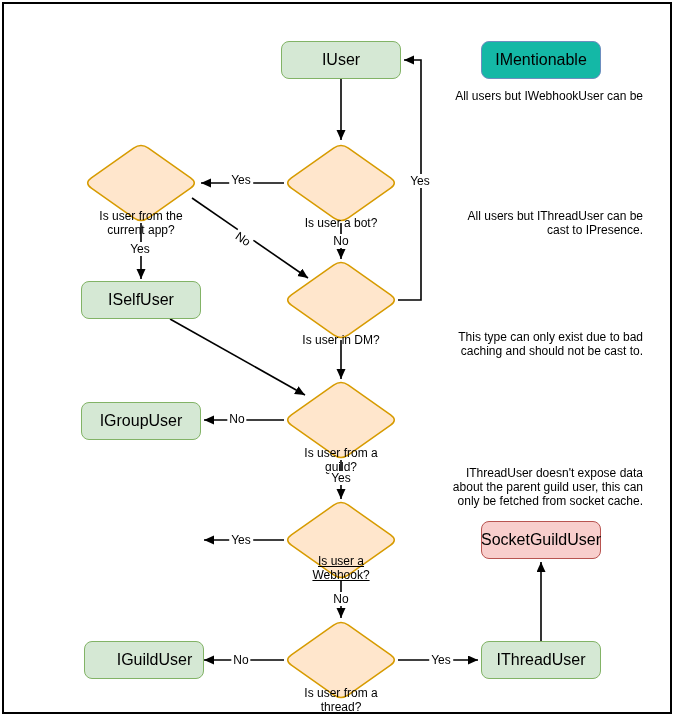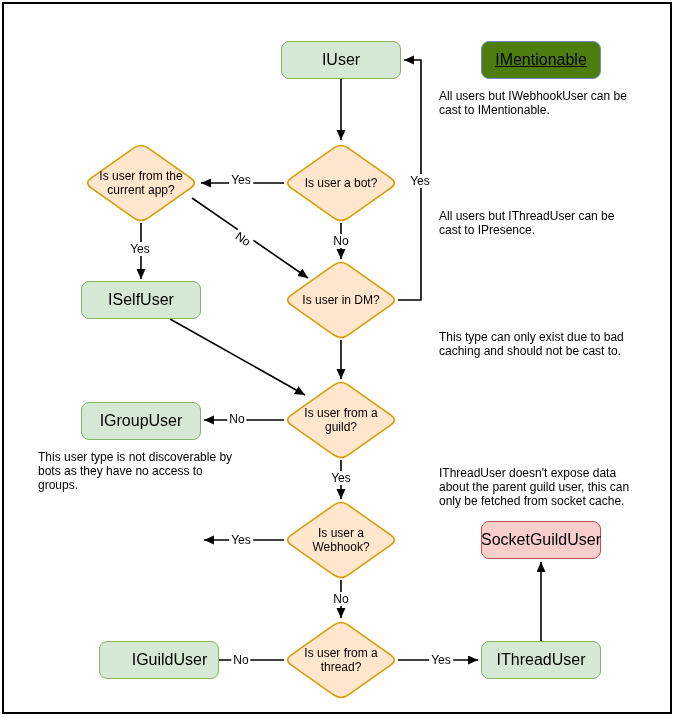--- a/index.html
+++ b/index.html
@@ -11,34 +11,34 @@
     position:absolute;left:2px;top:2px;width:670px;height:712px;
     border:2px solid #000;box-sizing:border-box;pointer-events:none;
   }
   svg.layer{position:absolute;left:0;top:0;z-index:1;}
   .node{
     position:absolute;width:120px;height:38px;box-sizing:border-box;
     border-radius:8px;display:flex;align-items:center;justify-content:center;
     font-size:16px;z-index:2;text-align:center;
   }
   .node.green{background:#d5e8d4;border:1.5px solid #82b366;}
-  .node.blue{background:#4d7c0f;border:1.5px solid #6c8ebf;text-decoration:underline;}
+  .node.blue{background:#14b8a6;border:1.5px solid #6c8ebf;}
   .node.red{background:#f8cecc;border:1.5px solid #b85450;}
   .diamond-label{
     position:absolute;z-index:2;width:112px;text-align:center;
-    font-size:12px;line-height:14px;transform:translate(-50%,-50%);
+    font-size:12px;line-height:14px;transform:translate(-50%,-50%);margin-top:40px;
   }
   .edge-label{
     position:absolute;z-index:3;font-size:12px;line-height:12px;
     background:#ffffff;padding:1px 2px;transform:translate(-50%,-50%);
     white-space:nowrap;
   }
   .edge-label.rot{transform:translate(-50%,-50%) rotate(35deg);}
   .annotation{
-    position:absolute;z-index:2;width:204px;text-align:left;
+    position:absolute;z-index:2;width:204px;text-align:right;
     font-size:12px;line-height:14px;
   }
 </style>
 </head>
 <body>
 
 <div id="canvas">
 
   <svg class="layer" width="682" height="722" viewBox="0 0 682 722">
     <defs>
@@ -74,38 +74,38 @@
       <use href="#diamond" transform="translate(341,540)"></use>
       <use href="#diamond" transform="translate(341,660)"></use>
     </g>
   </svg>
 
   <div class="node green" style="left:281px;top:41px;">IUser</div>
   <div class="node blue" style="left:481px;top:41px;">IMentionable</div>
   <div class="node green" style="left:81px;top:281px;">ISelfUser</div>
   <div class="node green" style="left:81px;top:402px;">IGroupUser</div>
   <div class="node red" style="left:481px;top:521px;">SocketGuildUser</div>
-  <div class="node green" style="left:99px;top:641px;padding-left:21px;">IGuildUser</div>
+  <div class="node green" style="left:84px;top:641px;padding-left:21px;">IGuildUser</div>
   <div class="node green" style="left:481px;top:641px;">IThreadUser</div>
 
   <div class="diamond-label" style="left:341px;top:183px;">
     <div>Is user a bot?</div>
   </div>
   <div class="diamond-label" style="left:141px;top:183px;">
     <div>Is user from the</div>
     <div>current app?</div>
   </div>
   <div class="diamond-label" style="left:341px;top:300px;">
     <div>Is user in DM?</div>
   </div>
   <div class="diamond-label" style="left:341px;top:420px;">
     <div>Is user from a</div>
     <div>guild?</div>
   </div>
-  <div class="diamond-label" style="left:341px;top:540px;">
+  <div class="diamond-label" style="left:341px;top:528px;text-decoration:underline;">
     <div>Is user a</div>
     <div>Webhook?</div>
   </div>
   <div class="diamond-label" style="left:341px;top:660px;">
     <div>Is user from a</div>
     <div>thread?</div>
   </div>
 
   <div class="edge-label" style="left:241px;top:180px;">Yes</div>
   <div class="edge-label" style="left:341px;top:241px;">No</div>
@@ -114,34 +114,28 @@
   <div class="edge-label" style="left:420px;top:181px;">Yes</div>
   <div class="edge-label" style="left:237px;top:419px;">No</div>
   <div class="edge-label" style="left:341px;top:478px;">Yes</div>
   <div class="edge-label" style="left:241px;top:540px;">Yes</div>
   <div class="edge-label" style="left:341px;top:599px;">No</div>
   <div class="edge-label" style="left:241px;top:660px;">No</div>
   <div class="edge-label" style="left:441px;top:660px;">Yes</div>
 
   <div class="annotation" style="left:439px;top:89px;">
     <div>All users but IWebhookUser can be</div>
-    <div>cast to IMentionable.</div>
   </div>
   <div class="annotation" style="left:439px;top:209px;">
     <div>All users but IThreadUser can be</div>
     <div>cast to IPresence.</div>
   </div>
   <div class="annotation" style="left:439px;top:330px;">
     <div>This type can only exist due to bad</div>
     <div>caching and should not be cast to.</div>
-  </div>
-  <div class="annotation" style="left:38px;top:450px;">
-    <div>This user type is not discoverable by</div>
-    <div>bots as they have no access to</div>
-    <div>groups.</div>
   </div>
   <div class="annotation" style="left:439px;top:466px;">
     <div>IThreadUser doesn't expose data</div>
     <div>about the parent guild user, this can</div>
     <div>only be fetched from socket cache.</div>
   </div>
 
   <div id="frame"></div>
 </div>
 

